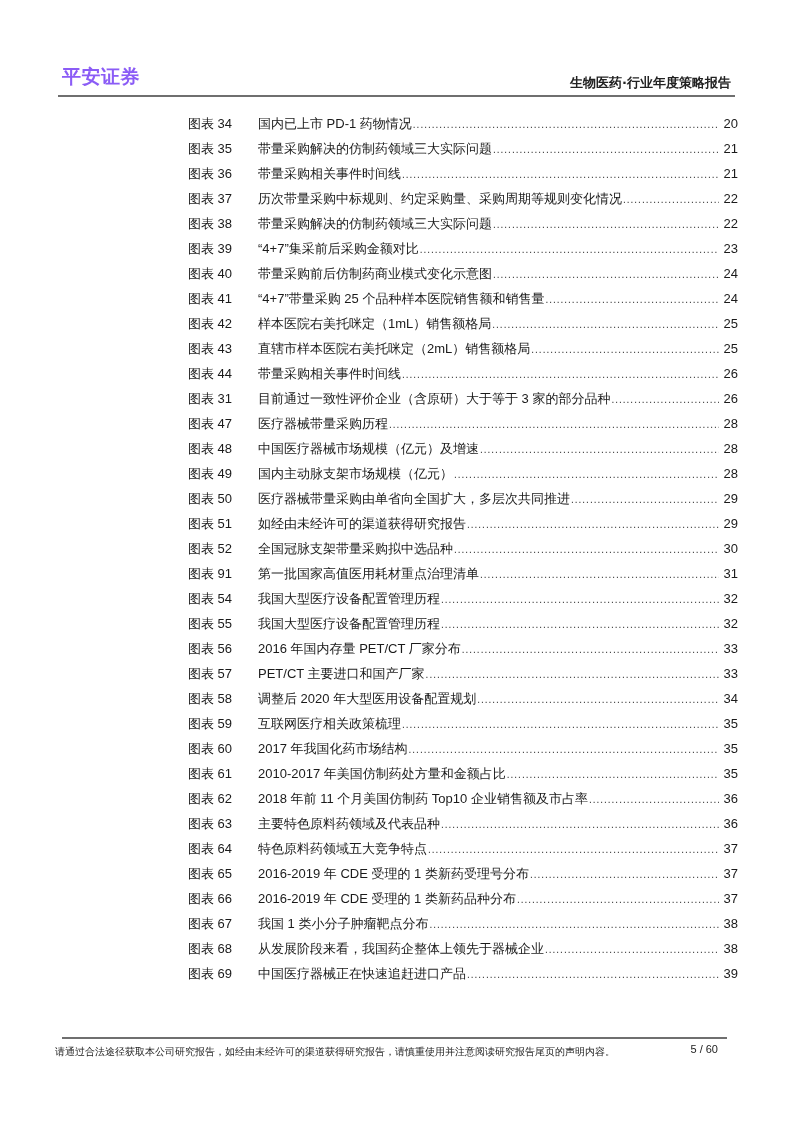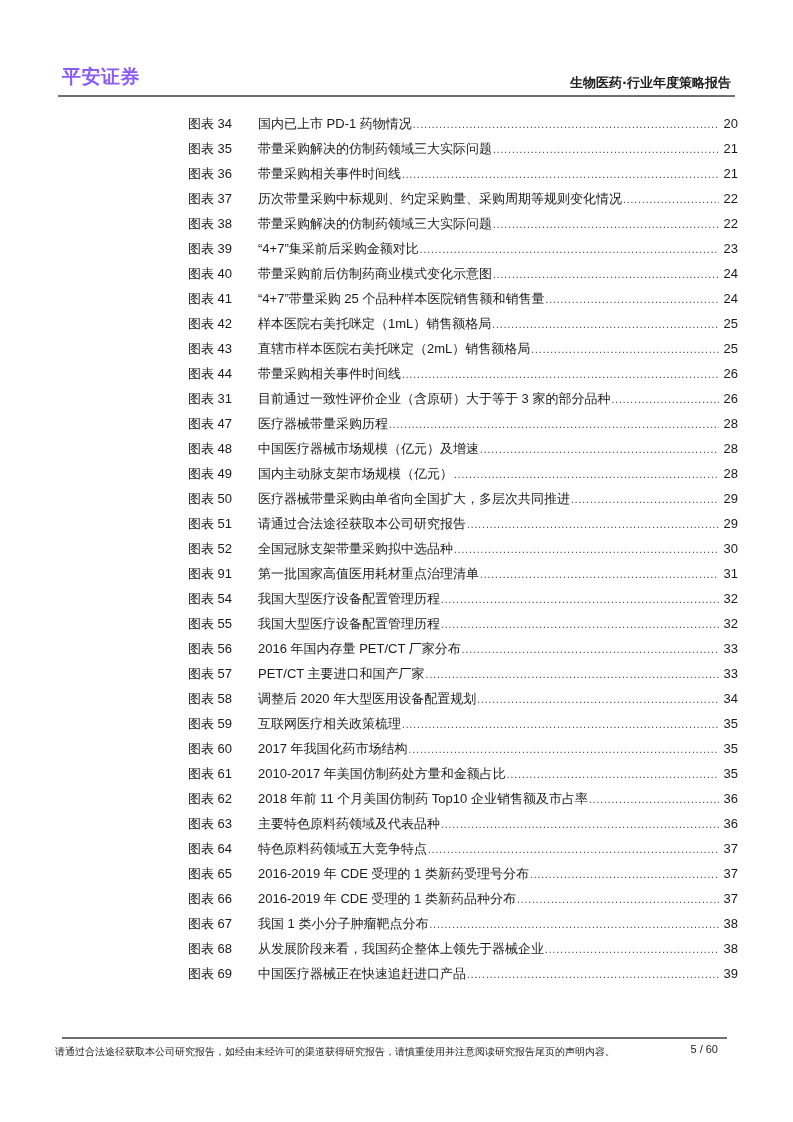--- a/index.html
+++ b/index.html
@@ -153,21 +153,21 @@
       <span class="toc-page">28</span>
     </div>
     <div class="toc-row">
       <span class="toc-label">图表 50</span>
       <span class="toc-title">医疗器械带量采购由单省向全国扩大，多层次共同推进</span>
       <span class="toc-dots"></span>
       <span class="toc-page">29</span>
     </div>
     <div class="toc-row">
       <span class="toc-label">图表 51</span>
-      <span class="toc-title">请通过合法途径获取本公司研究报告</span>
+      <span class="toc-title">如经由未经许可的渠道获得研究报告</span>
       <span class="toc-dots"></span>
       <span class="toc-page">29</span>
     </div>
     <div class="toc-row">
       <span class="toc-label">图表 52</span>
       <span class="toc-title">全国冠脉支架带量采购拟中选品种</span>
       <span class="toc-dots"></span>
       <span class="toc-page">30</span>
     </div>
     <div class="toc-row">

